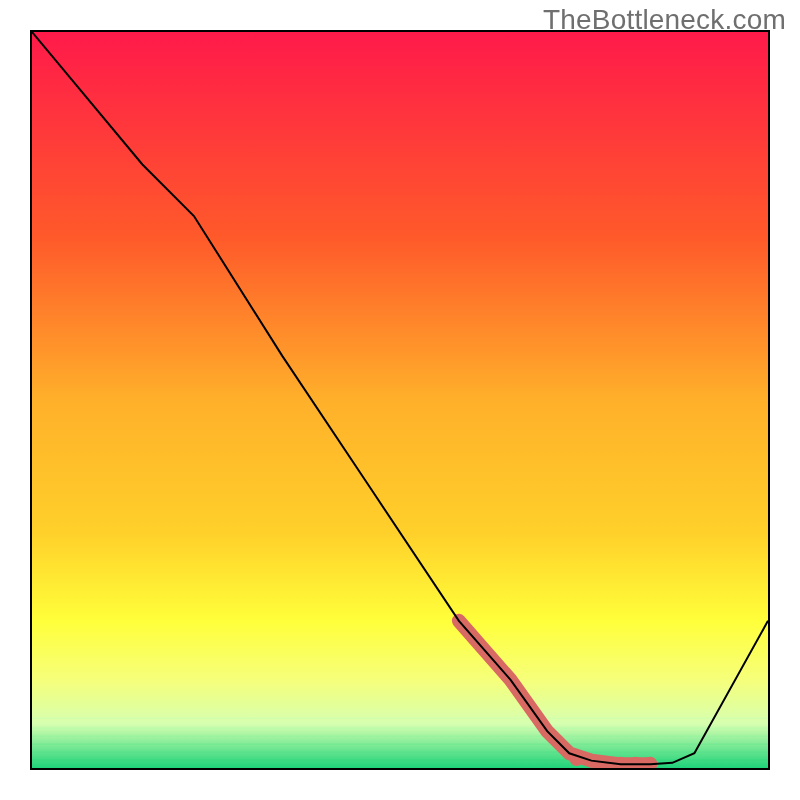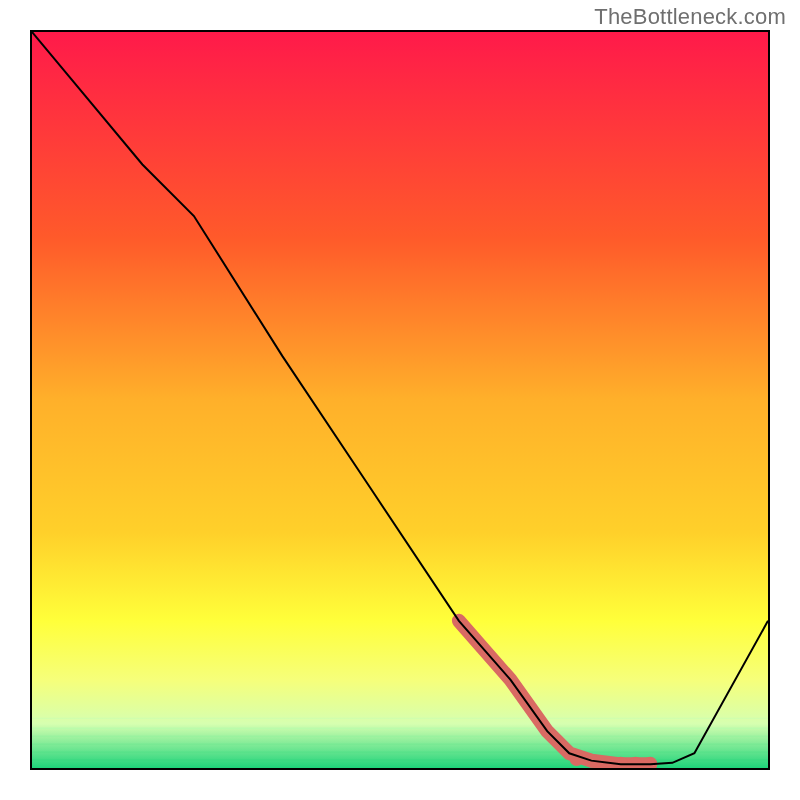--- a/index.html
+++ b/index.html
@@ -15,21 +15,21 @@
     width: 800px;
     height: 800px;
     background: #ffffff;
     box-sizing: border-box;
   }
   .watermark {
     position: absolute;
     top: 4px;
     right: 14px;
     color: #6f6f6f;
-    font-size: 22px;
+    font-size: 28px;
     font-weight: 400;
     letter-spacing: 0.2px;
     z-index: 5;
   }
   .plot-area {
     position: absolute;
     left: 30px;
     top: 30px;
     width: 740px;
     height: 740px;

